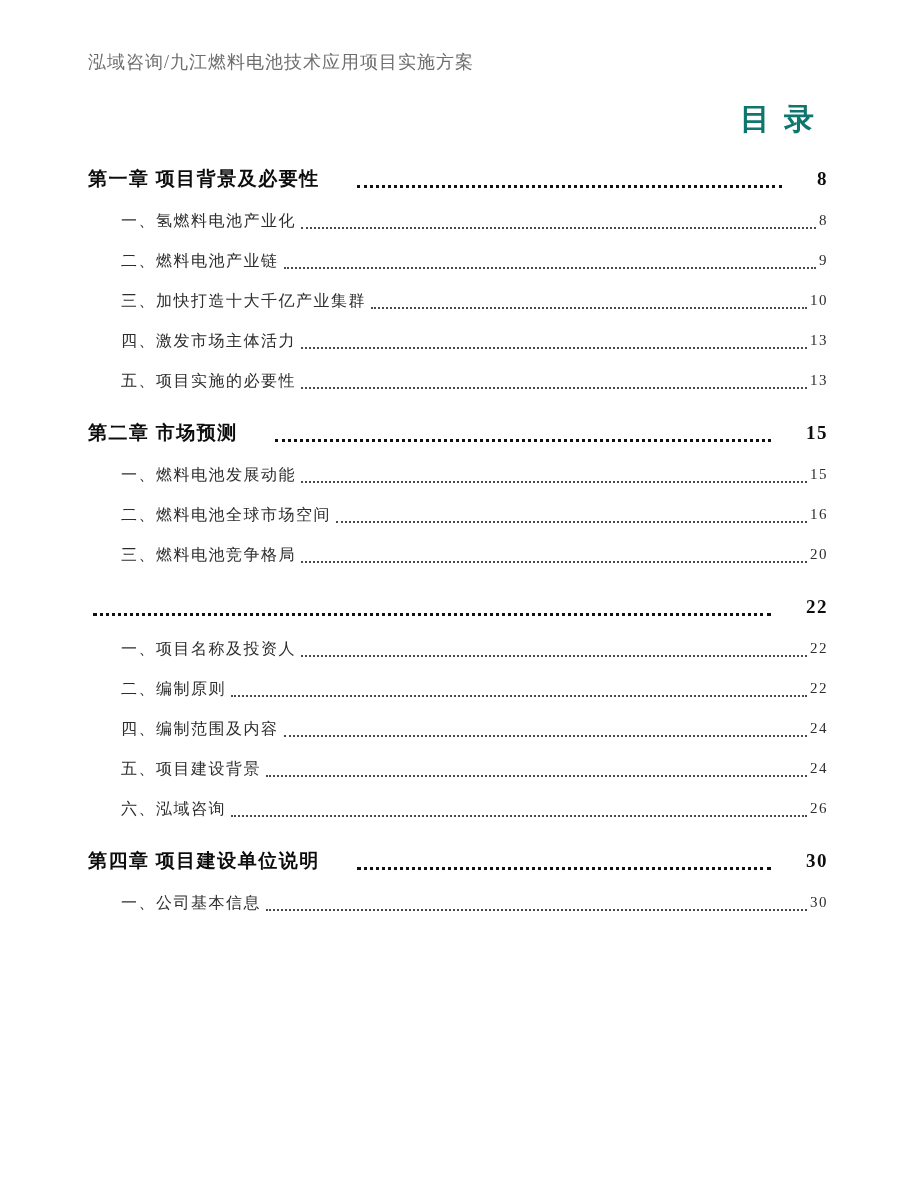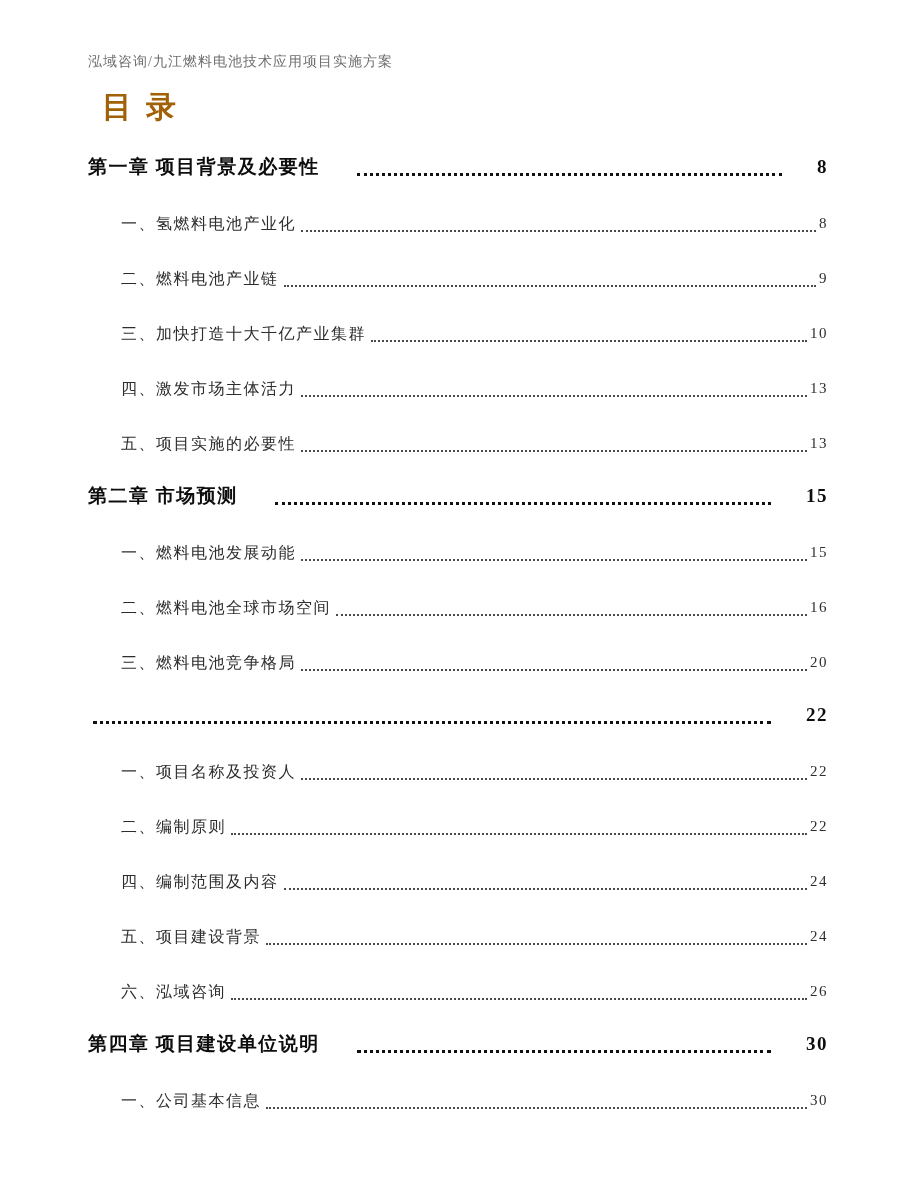--- a/index.html
+++ b/index.html
@@ -9,34 +9,34 @@
     height: 1191px;
     margin: 0 auto;
     background: #ffffff;
     box-sizing: border-box;
     padding: 52px 92px 40px 88px;
     font-family: "Liberation Serif", "DejaVu Serif", serif;
     color: #1a1a1a;
     overflow: hidden;
   }
   .doc-header {
-    font-size: 14px;
+    font-size: 18px;
     color: #6e6e6e;
     letter-spacing: 1px;
     line-height: 20px;
   }
   .doc-title {
-    text-align: left;
+    text-align: right;
     font-size: 30px;
     font-weight: 600;
     letter-spacing: 14px;
     text-indent: 14px; 
-    margin-top: 16px;
+    margin-top: 28px;
     line-height: 38px;
-    color: #a16207;
+    color: #0f766e;
   }
   .toc {
     margin-top: 12px;
   }
   .row {
     display: flex;
     align-items: flex-end;
   }
   .row .lbl {
     white-space: nowrap;
@@ -60,21 +60,21 @@
     line-height: 27px;
     letter-spacing: 1.5px;
     gap: 32px;
   }
   .row.chapter .leader {
     border-bottom: 3px dotted #111111;
     margin-bottom: 4px;
   }
   .row.chapter .pg { font-weight: bold; }
   .row.item {
-    margin-top: 32px;
+    margin-top: 17px;
     font-size: 16px;
     font-weight: normal;
     color: #2d2d2d;
     line-height: 23px;
     letter-spacing: 1.5px;
     padding-left: 33px;
   }
   .row.item .leader {
     border-bottom: 2px dotted #4a4a4a;
     margin-bottom: 3px;

